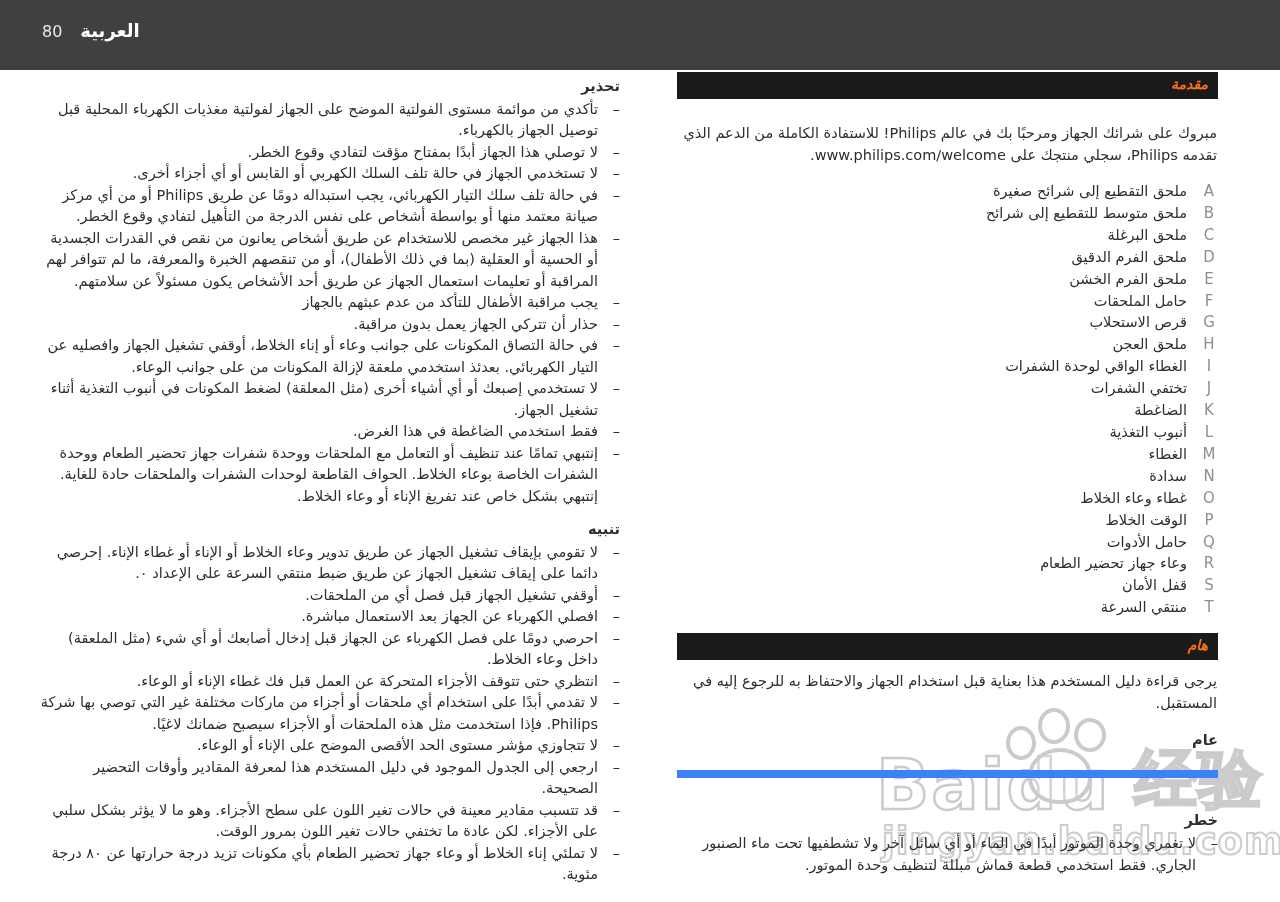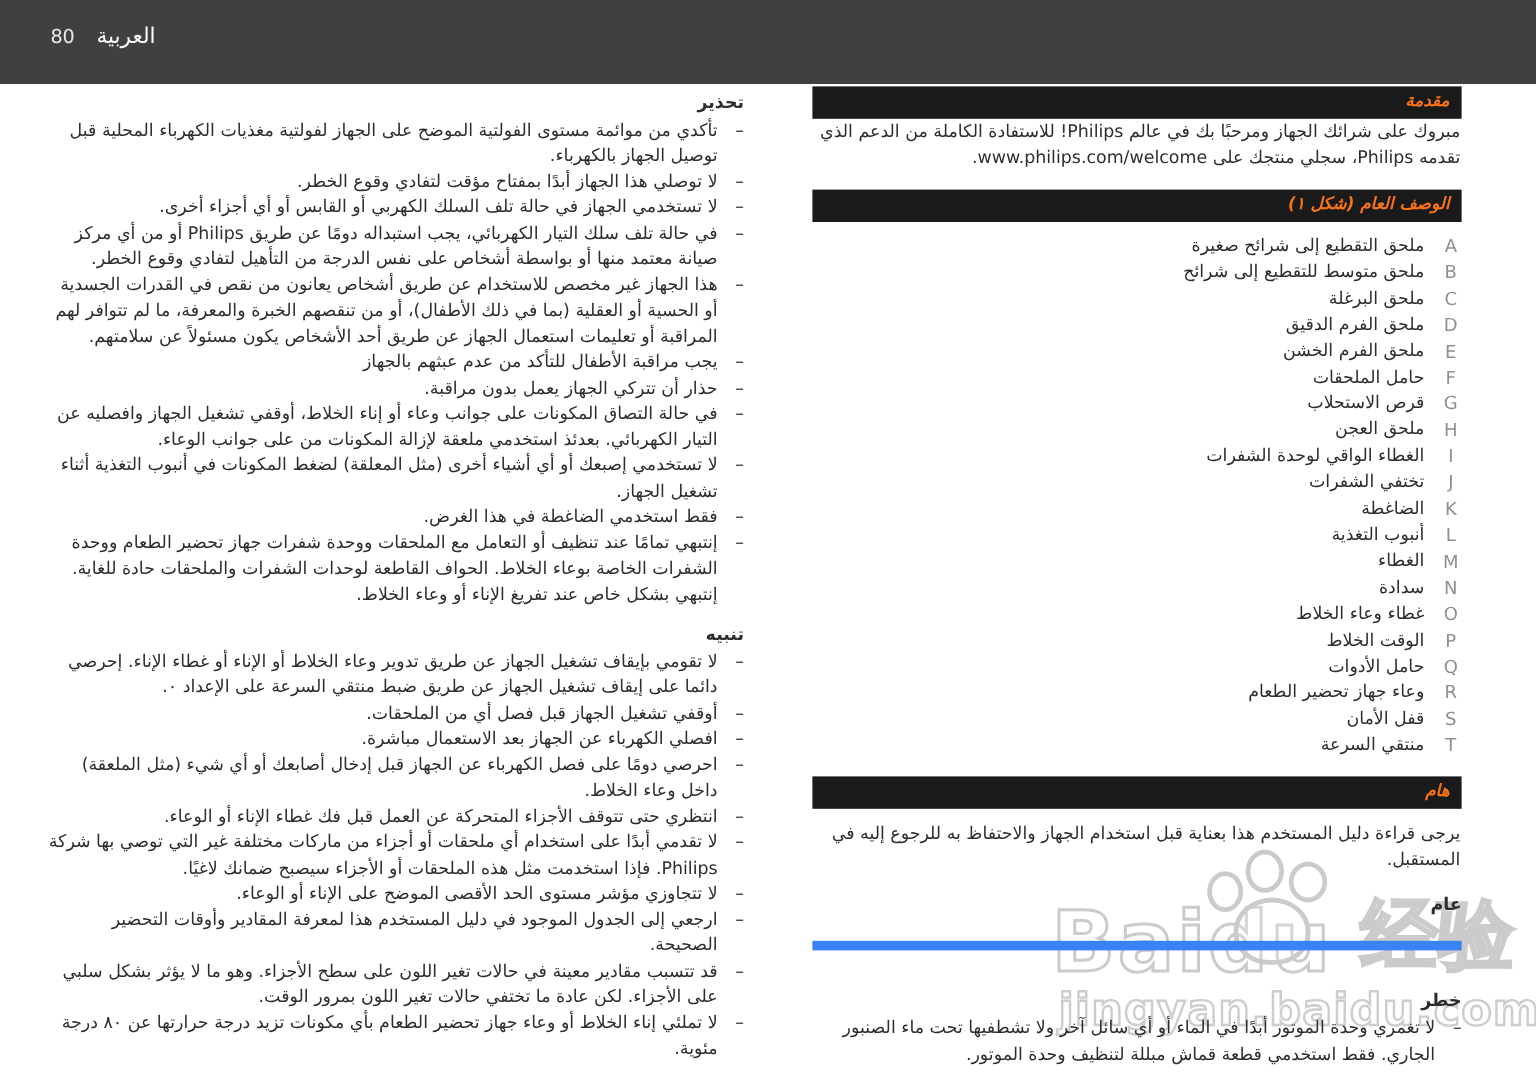--- a/index.html
+++ b/index.html
@@ -2,35 +2,35 @@
 <html lang="ar"><head>
 <meta charset="utf-8">
 <style>
   html,body{margin:0;padding:0;}
   .page{position:relative;width:1280px;height:902px;background:#ffffff;overflow:hidden;
         font-family:"DejaVu Sans",sans-serif;color:#2d2d2d;}
   
   .header-bar{position:absolute;left:0;top:0;width:1280px;height:70px;background:#404040;z-index:1;}
   .header-inner{display:flex;align-items:baseline;gap:18px;padding:21px 0 0 42px;}
   .page-num{color:#e9e9e9;font-size:16px;line-height:18px;}
-  .lang{color:#ffffff;font-weight:normal;font-size:18px;line-height:20px;}
+  .lang{color:#ffffff;font-weight:bold;font-size:18px;line-height:20px;}
   
   .col{position:absolute;direction:rtl;z-index:1;}
   .col-left{left:40px;top:76px;width:580px;}
   .col-right{left:677px;top:72px;width:541px;}
   .sec-title{font-weight:bold;font-size:14.5px;line-height:21.5px;}
   .bullets{margin-top:1px;}
   .bullet{display:flex;gap:9px;font-size:14.5px;line-height:21.5px;}
   .dash{flex:0 0 13px;}
   .btext{flex:1;text-align:right;}
   .caution-title{margin-top:12px;}
   .black-bar{background:#1a1a1a;color:#f97316;font-weight:bold;font-size:14px;
              padding:4px 10px 6px;line-height:17px;font-style:italic;}
   .bar-important{margin-top:14px;}
-  .para{font-size:14.5px;line-height:22px;margin:0 1px 15px;text-align:right;}
+  .para{font-size:14.5px;line-height:22px;margin:23px 1px 15px;text-align:right;}
   .para-important{margin:10px 1px 0;}
   .parts{margin:10px 0 12px;}
   .part-row{display:flex;gap:13px;font-size:14.5px;line-height:21.9px;}
   .part-letter{flex:0 0 18px;color:#8f8f8f;text-align:center;font-size:15px;}
   .part-label{flex:1;text-align:right;}
   .subhead{font-weight:bold;font-size:14.5px;line-height:20px;}
   .subhead-general{margin-top:16px;border-bottom:8px solid #3b82f6;padding-bottom:20px;}
   .subhead-danger{margin-top:32px;}
   .danger-list{margin-top:3px;}
   
@@ -166,21 +166,20 @@
       <div class="bullet">
           <span class="dash">–</span>
           <div class="btext">لا تملئي إناء الخلاط أو وعاء جهاز تحضير الطعام بأي مكونات تزيد درجة حرارتها عن ٨٠ درجة مئوية.</div>
         </div>
     </div>
   </div>
 
   <div class="col col-right">
     <div class="black-bar">مقدمة</div>
     <div class="para">مبروك على شرائك الجهاز ومرحبًا بك في عالم Philips! للاستفادة الكاملة من الدعم الذي تقدمه Philips، سجلي منتجك على www.philips.com/welcome.</div>
-    <div class="black-bar">الوصف العام (شكل ١)</div>
     <div class="parts">
       <div class="part-row">
           <span class="part-letter">A</span>
           <span class="part-label">ملحق التقطيع إلى شرائح صغيرة</span>
         </div>
       <div class="part-row">
           <span class="part-letter">B</span>
           <span class="part-label">ملحق متوسط للتقطيع إلى شرائح</span>
         </div>
       <div class="part-row">

